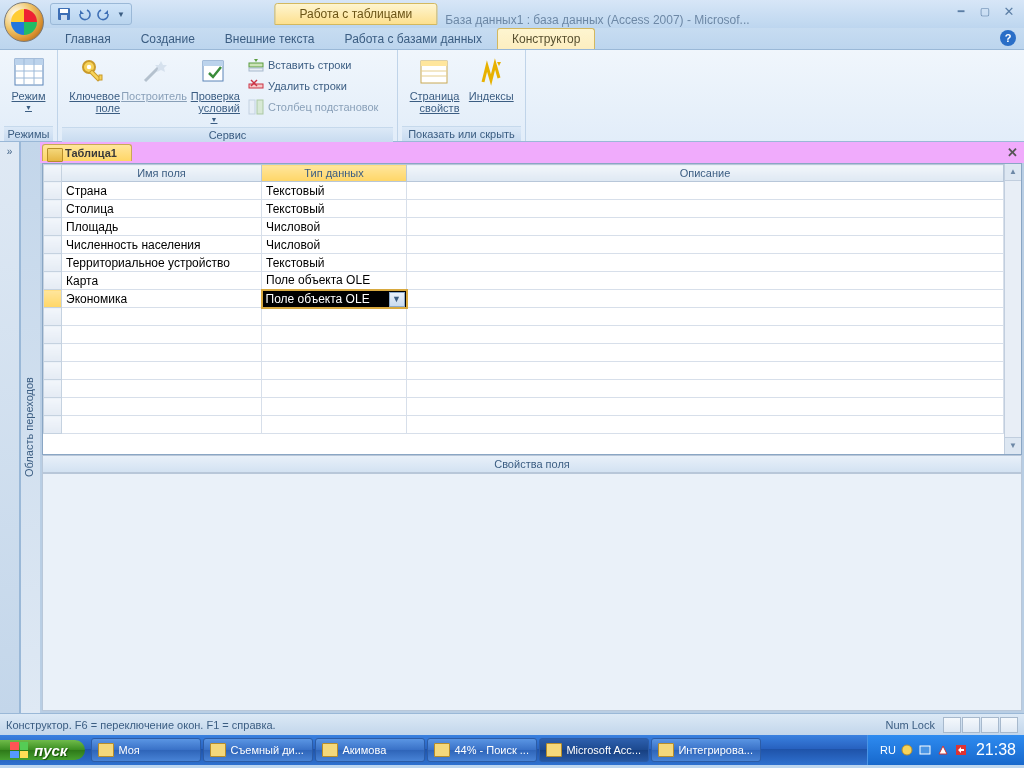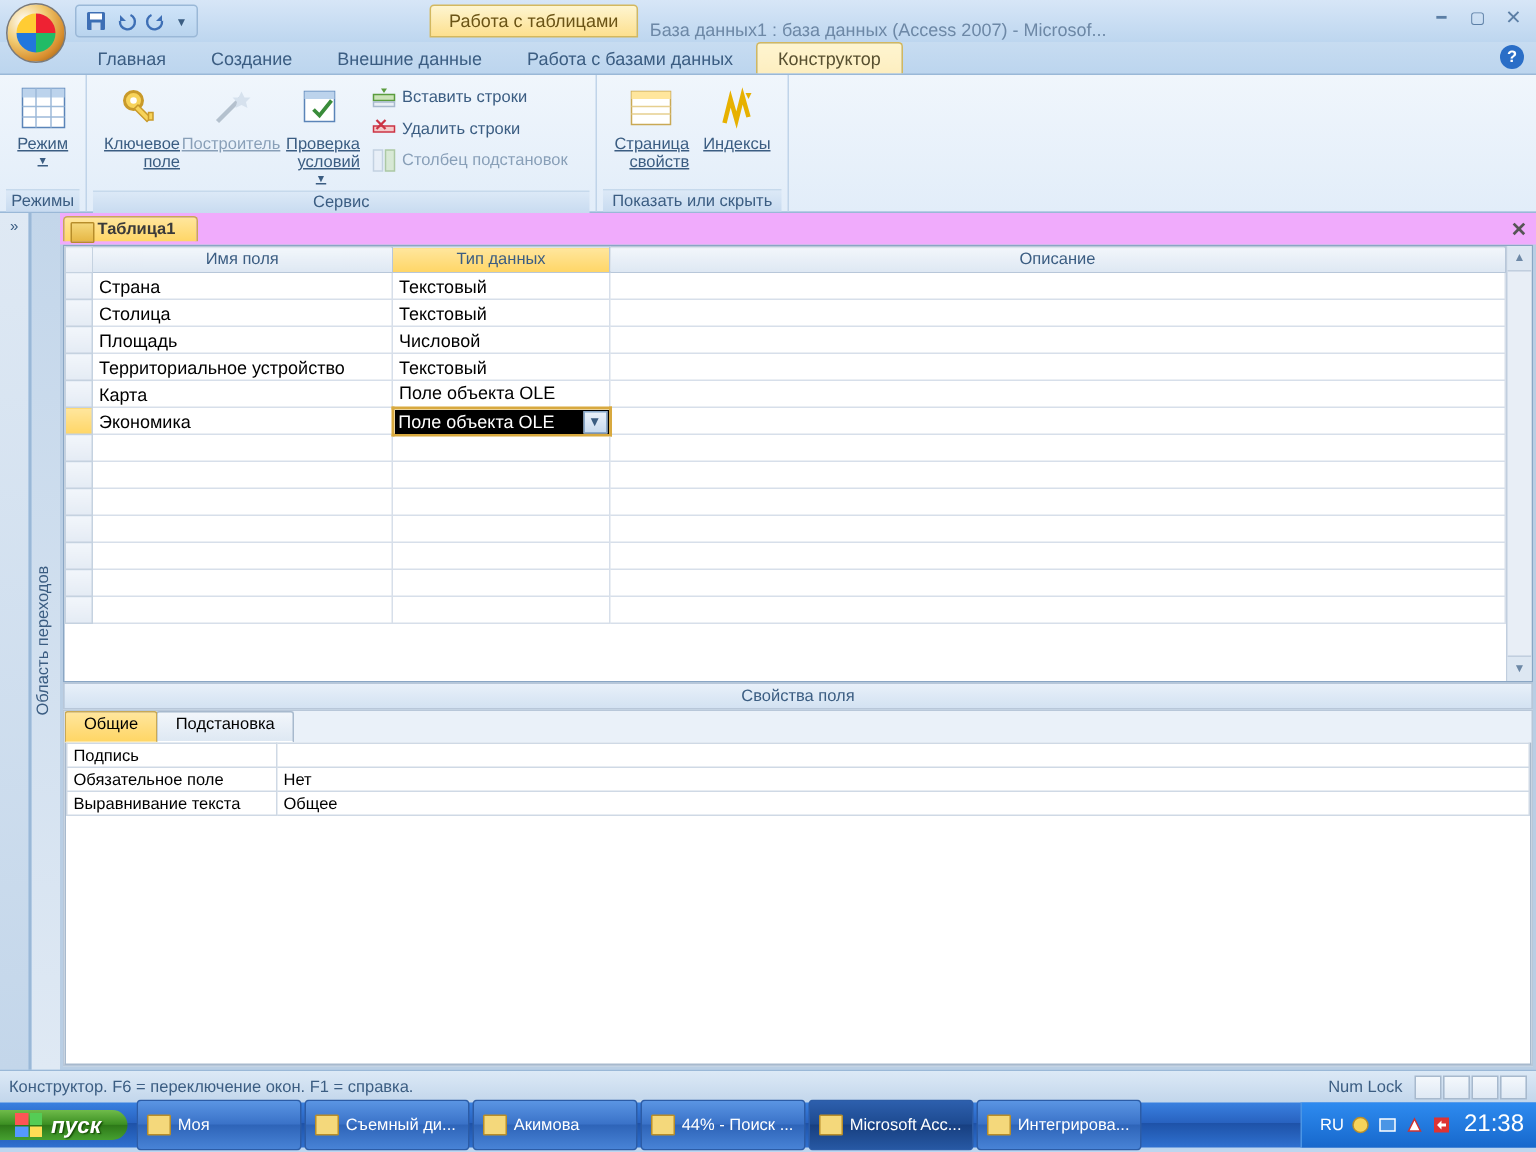--- a/index.html
+++ b/index.html
@@ -5,21 +5,21 @@
 * { box-sizing: border-box; margin: 0; padding: 0; font-family: "Segoe UI", Tahoma, sans-serif; }
 body { width: 1024px; height: 768px; overflow: hidden; background: #bdd6ef; font-size: 11px; }
 
 
 .titlebar { height: 28px; background: linear-gradient(#d7e6f7, #bdd6ef); display: flex; align-items: center; position: relative; }
 .office-btn { width: 40px; height: 40px; border-radius: 50%; background: radial-gradient(circle at 30% 30%,#fff,#f0c96f 40%,#d88e2e 70%,#7a4d0f); position: absolute; left: 4px; top: 2px; z-index: 10; border:1px solid #7a7a7a; display:flex;align-items:center;justify-content:center;}
 .office-btn::after{content:"";width:26px;height:26px;border-radius:50%;background:conic-gradient(#e23 0 90deg,#2b6 90deg 180deg,#27d 180deg 270deg,#fc3 270deg);}
 .qat { margin-left: 50px; height: 22px; background: linear-gradient(#cfe4f9,#b9d4ee); border:1px solid #9ab8d7; border-radius:3px; display:flex; align-items:center; padding:0 6px; gap:6px;}
 .qat-icon{width:14px;height:14px;display:inline-block;}
 .title-center { position:absolute; left:50%; transform:translateX(-50%); display:flex; gap:8px; align-items:center; font-size:12px; color:#3b5d82;}
-.context-tab { background:linear-gradient(#fef5d0,#fde08f); border:1px solid #d3b85f; border-radius:3px 3px 0 0; padding:3px 12px; color:#6b5416;}
+.context-tab { background:linear-gradient(#fef5d0,#fde08f); border:1px solid #d3b85f; border-radius:3px 3px 0 0; padding:3px 24px; color:#6b5416;}
 .title-text{color:#6d88a6;margin-top:12px;}
 .win-controls { position:absolute; right:6px; top:4px; display:flex; gap:6px; color:#5b7ea5;}
 .win-controls span{width:18px;height:14px;display:inline-flex;align-items:center;justify-content:center;border:1px solid transparent;}
 
 
 .ribbon-tabs { height: 22px; display:flex; align-items:flex-end; padding-left:50px; gap:0; background:linear-gradient(#c7dcf1,#bcd5ee); border-bottom:1px solid #9ab8d7; position:relative;}
 .ribbon-tab { padding:3px 14px; color:#3b5d82; font-size:12px; cursor:pointer; border:1px solid transparent; border-bottom:none;}
 .ribbon-tab.active { background:linear-gradient(#fef5d0,#fdeec0); border:1px solid #d3b85f; border-bottom:none; border-radius:3px 3px 0 0; color:#585030;}
 .help-icon { position:absolute; right:8px; top:2px; width:16px; height:16px; border-radius:50%; background:#2a6ec7; color:#fff; display:flex;align-items:center;justify-content:center; font-weight:bold; font-size:11px;}
 
@@ -79,21 +79,21 @@
 
 
 .taskbar{height:30px;background:linear-gradient(180deg,#3a81e0 0%,#2862c0 45%,#1e52a8 46%,#2f71d0 100%);display:flex;align-items:center;color:#fff;}
 .start{height:20px;background:linear-gradient(180deg,#6fbb4a,#3c8f22 48%,#2d7818 50%,#46a030);border-radius:0 12px 12px 0;padding:0 18px 0 10px;display:flex;align-items:center;gap:6px;font-style:italic;font-weight:bold;font-size:15px;text-shadow:1px 1px 1px #154d05;}
 .start-flag{width:18px;height:16px;display:grid;grid-template-columns:1fr 1fr;grid-template-rows:1fr 1fr;gap:1px;}
 .start-flag span:nth-child(1){background:#f55;}
 .start-flag span:nth-child(2){background:#5c5;}
 .start-flag span:nth-child(3){background:#59f;}
 .start-flag span:nth-child(4){background:#fd5;}
 .task-items{display:flex;gap:2px;margin-left:6px;flex:1;overflow:hidden;}
-.task{height:24px;min-width:110px;max-width:120px;background:linear-gradient(#5a95e3,#3a72c8 48%,#2e64b8 50%,#4883d6);border:1px solid #2c5ca6;border-radius:3px;padding:16px 6px;display:flex;align-items:center;gap:4px;font-size:11px;white-space:nowrap;overflow:hidden;text-overflow:ellipsis;}
+.task{height:24px;min-width:110px;max-width:120px;background:linear-gradient(#5a95e3,#3a72c8 48%,#2e64b8 50%,#4883d6);border:1px solid #2c5ca6;border-radius:3px;padding:6px 6px;display:flex;align-items:center;gap:4px;font-size:11px;white-space:nowrap;overflow:hidden;text-overflow:ellipsis;}
 .task.active{background:linear-gradient(#2d5fad,#1d4a90 48%,#173f80 50%,#2758a3);}
 .task .tico{width:16px;height:14px;background:#f4d87b;border:1px solid #b78d2a;border-radius:1px;flex-shrink:0;}
 .tray{background:linear-gradient(#2e8bf0,#1768cc);height:30px;display:flex;align-items:center;gap:4px;padding:0 8px 0 12px;border-left:1px solid #4a95e5;font-size:11px;}
 .tray .ticon{width:14px;height:14px;display:inline-block;}
 .clock{font-size:16px;margin-left:4px;}
 
 .disabled{opacity:.55;}
 svg{display:block;}
 </style>
 </head>
@@ -130,21 +130,21 @@
   <div class="win-controls">
     <span>━</span>
     <span>▢</span>
     <span style="font-size:13px;">✕</span>
   </div>
 </div>
 
 <div class="ribbon-tabs">
   <div class="ribbon-tab">Главная</div>
   <div class="ribbon-tab">Создание</div>
-  <div class="ribbon-tab">Внешние данные</div>
+  <div class="ribbon-tab">Внешние текста</div>
   <div class="ribbon-tab">Работа с базами данных</div>
   <div class="ribbon-tab active">Конструктор</div>
   <div class="help-icon">?</div>
 </div>
 
 <div class="ribbon">
   <div class="group" style="width:58px;">
     <div class="group-body">
       <div class="big-btn">
         <div class="ico">
@@ -294,20 +294,26 @@
                 <td></td>
               </tr>
               <tr>
                 <td class="row-selector"></td>
                 <td>Площадь</td>
                 <td>Числовой</td>
                 <td></td>
               </tr>
               <tr>
                 <td class="row-selector"></td>
+                <td>Численность населения</td>
+                <td>Числовой</td>
+                <td></td>
+              </tr>
+              <tr>
+                <td class="row-selector"></td>
                 <td>Территориальное устройство</td>
                 <td>Текстовый</td>
                 <td></td>
               </tr>
               <tr>
                 <td class="row-selector"></td>
                 <td>Карта</td>
                 <td>Поле объекта OLE</td>
                 <td></td>
               </tr>
@@ -360,44 +366,20 @@
                 <td></td>
               </tr>
             </tbody>
         </table>
       </div>
       <div class="scrollbar-v"></div>
     </div>
 
     <div class="props-header">Свойства поля</div>
     <div class="props-pane">
-      <div class="props-left">
-        <div class="prop-tabs">
-          <div class="prop-tab active">Общие</div>
-          <div class="prop-tab inactive">Подстановка</div>
-        </div>
-        <div class="prop-grid">
-          <table>
-              <tbody id="prop-rows">
-                <tr>
-                  <td>Подпись</td>
-                  <td></td>
-                </tr>
-                <tr>
-                  <td>Обязательное поле</td>
-                  <td>Нет</td>
-                </tr>
-                <tr>
-                  <td>Выравнивание текста</td>
-                  <td>Общее</td>
-                </tr>
-              </tbody>
-            </table>
-        </div>
-      </div>
     </div>
   </div>
 </div>
 
 <div class="statusbar">
   <span>Конструктор.  F6 = переключение окон.  F1 = справка.</span>
   <div class="sb-right">
     <span>Num Lock</span>
     <div class="view-btns">
       <span></span>

